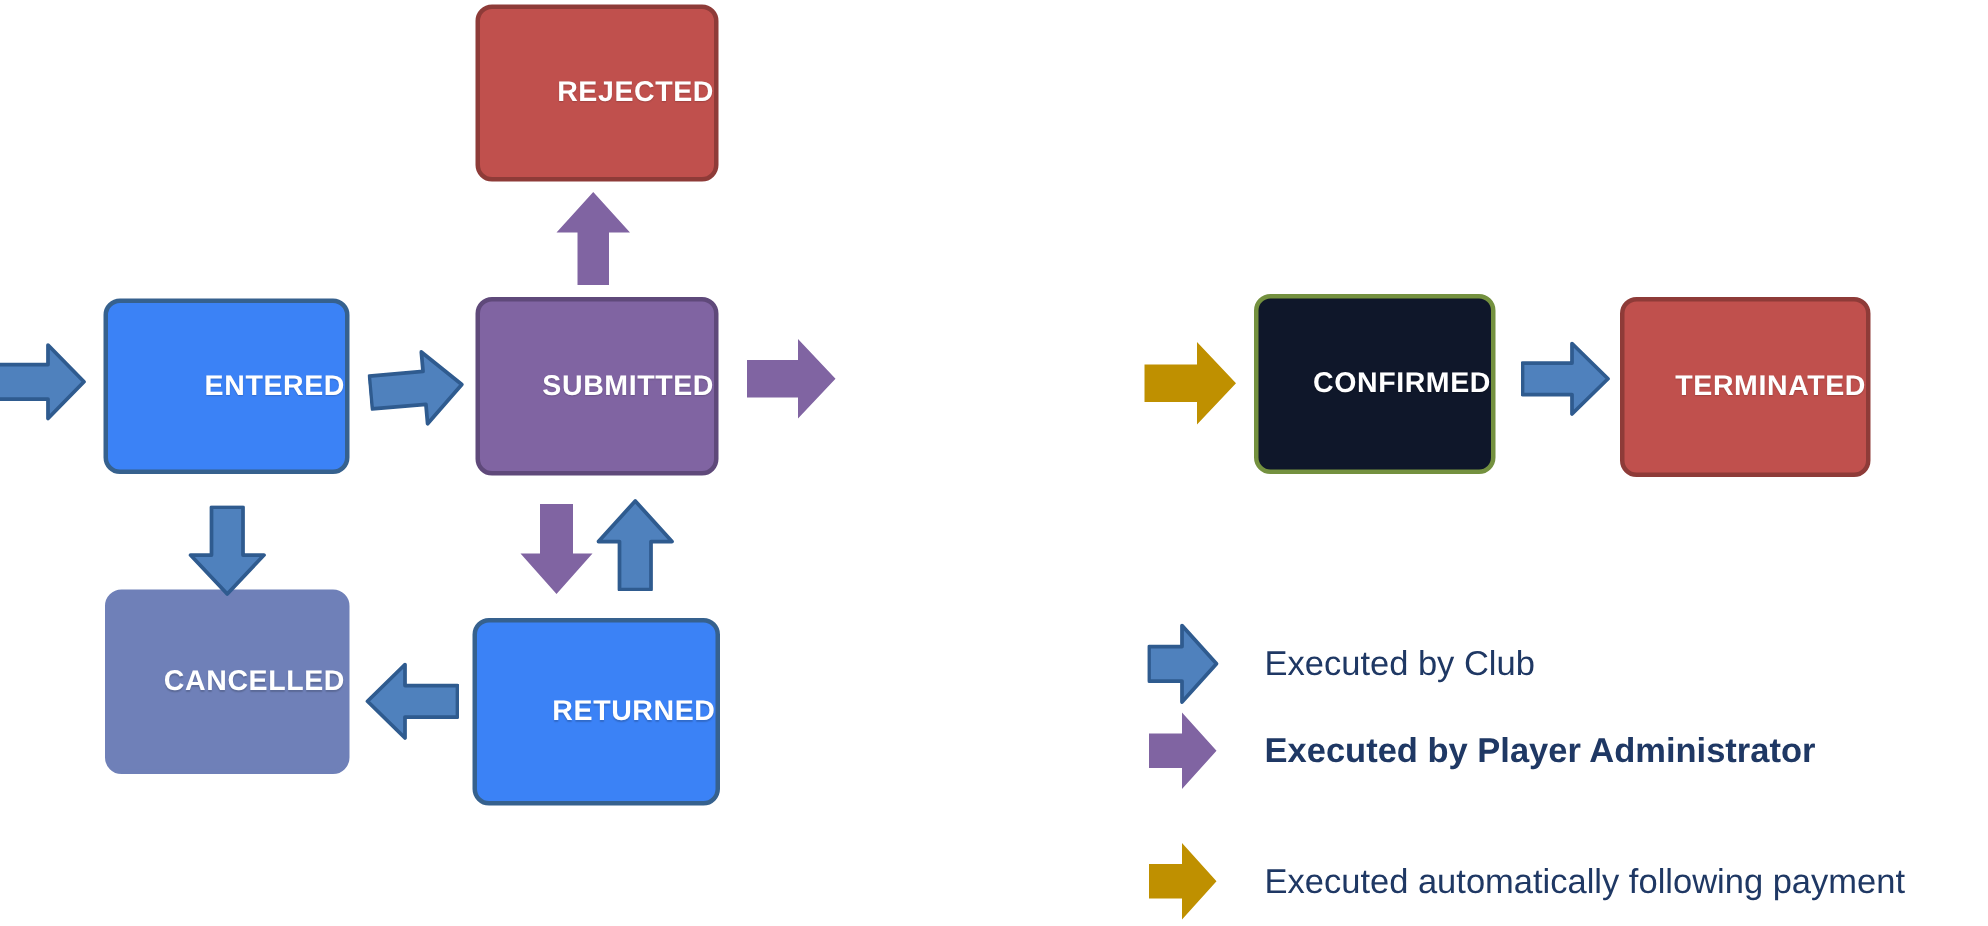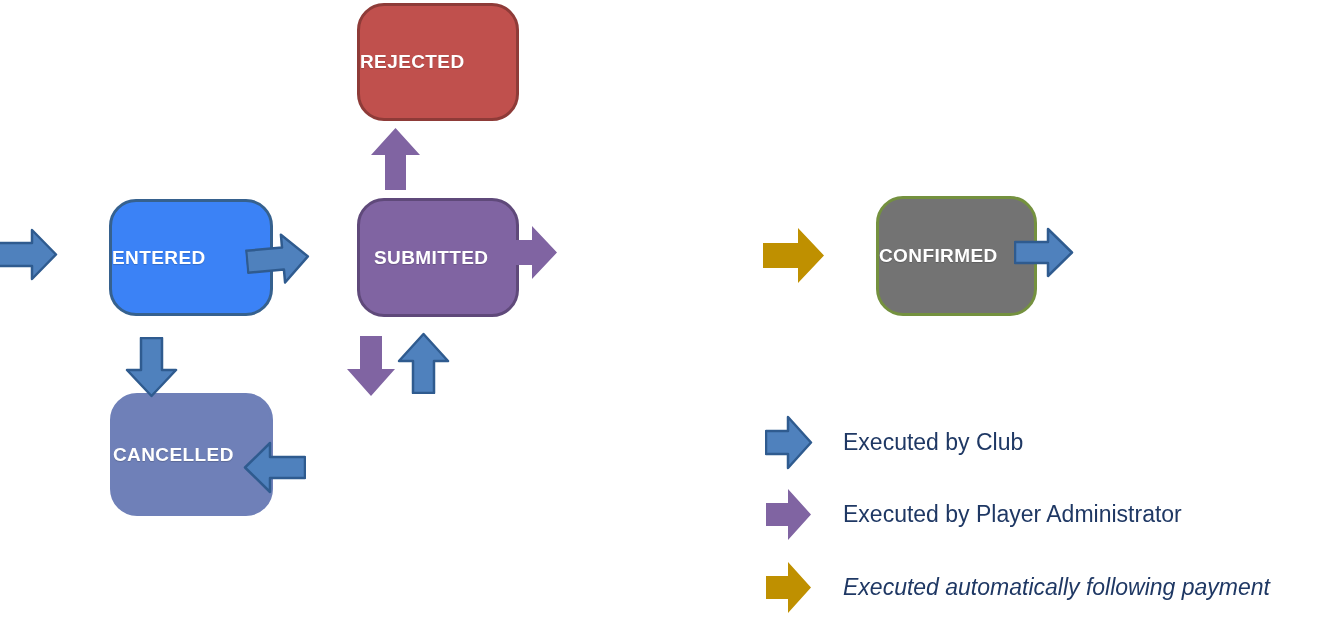--- a/index.html
+++ b/index.html
@@ -6,38 +6,37 @@
   .canvas{
     position:relative;
     width:1325px;height:617px;
     overflow:hidden;
     background:#ffffff;
     font-family:"Liberation Sans","DejaVu Sans",sans-serif;
   }
   
   .node{
     position:absolute;
-    border-radius:27px;
-    display:flex;align-items:center;justify-content:flex-start;
+    border-radius:11px;
+    display:flex;align-items:center;justify-content:flex-end;
     box-sizing:border-box;
     border:3px solid transparent;
-    margin-left:40px;
   }
   .node span{
     color:#ffffff;
     font-weight:bold;
     font-size:19px;
     letter-spacing:.4px;
     text-shadow:0 1px 1px rgba(0,0,0,.18);
   }
   .node-blue   {background:#3b82f6;border-color:#36618E;}
   .node-purple {background:#8064A2;border-color:#5F497A;}
   .node-red    {background:#C0504D;border-color:#8E3B38;}
   .node-gold   {background:#B58E0B;border-color:#B58E0B;}
-  .node-green  {background:#737373;border-color:#74913F;}
+  .node-green  {background:#0f172a;border-color:#74913F;}
   .node-slate  {background:#6F80B8;border-color:#6F80B8;}
 
   #node-rejected  {left:317px;top:3px;  width:162px;height:118px;}
   #node-entered   {left:69px; top:199px;width:164px;height:117px;}
   #node-submitted {left:317px;top:198px;width:162px;height:119px;padding-left:14px;}
   #node-approved  {left:578px;top:198px;width:164px;height:124px;}
   #node-confirmed {left:836px;top:196px;width:161px;height:120px;}
   #node-terminated{left:1080px;top:198px;width:167px;height:120px;}
   #node-cancelled {left:70px; top:393px;width:163px;height:123px;}
   #node-returned  {left:315px;top:412px;width:165px;height:125px;}
@@ -55,22 +54,22 @@
   #arrow-app-conf   {left:762px;top:227px;}
   #arrow-conf-term  {left:1014px;top:227px;}
   #arrow-ent-canc   {left:125px;top:337px;}
   #arrow-sub-ret    {left:345px;top:335px;}
   #arrow-ret-sub    {left:397px;top:332px;}
   #arrow-ret-canc   {left:243px;top:441px;}
 
   
   .legend-row{position:absolute;left:765px;display:flex;align-items:center;}
   #legend-row-0{top:415px;}
-  #legend-row-1{top:487px;}
-  #legend-row-2{top:560px;font-style:italic;}
+  #legend-row-1{top:473px;font-weight:bold;}
+  #legend-row-2{top:560px;}
   .legend-row svg{flex:0 0 auto;}
   .legend-label{
     margin-left:30px;
     color:#1F3864;
     font-size:23px;
     white-space:nowrap;
   }
 </style>
 </head>
 <body>
@@ -82,22 +81,28 @@
   </div>
   <div class="node node-blue" id="node-entered">
     <span>ENTERED</span>
   </div>
   <div class="node node-purple" id="node-submitted">
     <span>SUBMITTED</span>
   </div>
   <div class="node node-green" id="node-confirmed">
     <span>CONFIRMED</span>
   </div>
+  <div class="node node-red" id="node-terminated">
+    <span>TERMINATED</span>
+  </div>
   <div class="node node-slate" id="node-cancelled">
     <span>CANCELLED</span>
+  </div>
+  <div class="node node-blue" id="node-returned">
+    <span>RETURNED</span>
   </div>
 
   <svg class="arrow" id="arrow-start" width="62" height="53" viewBox="0 0 62 53">
     <polygon class="fill-blue" points="1,15 36,15 36,2 60,26.5 36,51 36,38 1,38"></polygon>
   </svg>
 
   <svg class="arrow" id="arrow-ent-sub" width="64" height="52" viewBox="0 0 64 52">
     <polygon class="fill-blue" points="1,15 37,15 37,2 62,26 37,50 37,37 1,37"></polygon>
   </svg>
 

